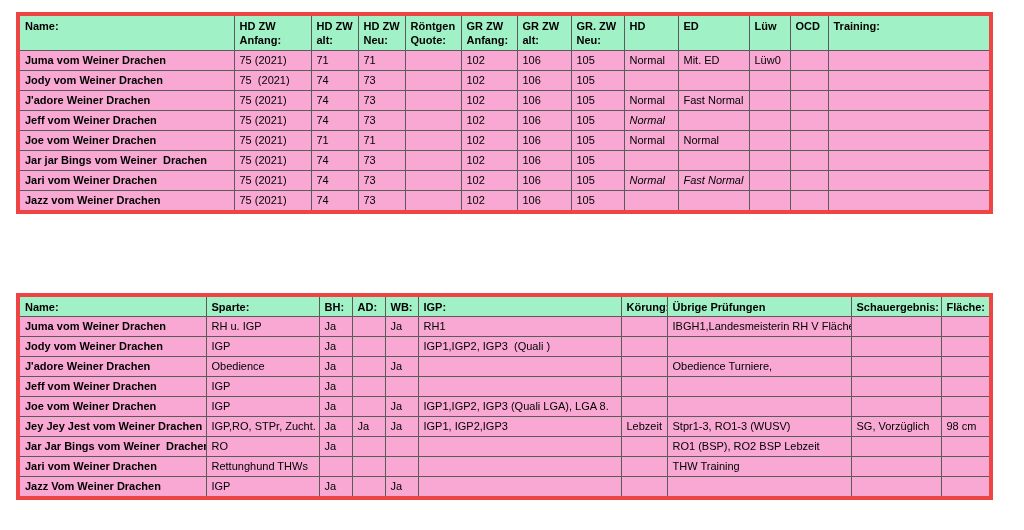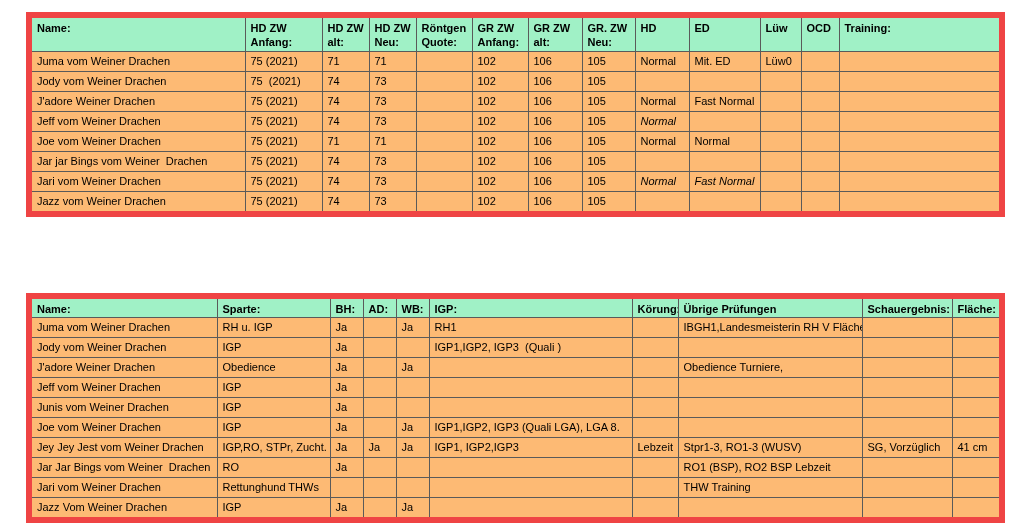--- a/index.html
+++ b/index.html
@@ -12,26 +12,26 @@
     font-family: "Liberation Sans", "DejaVu Sans", sans-serif;
   }
   .page {
     position: relative;
     width: 1024px;
     height: 530px;
     background: #ffffff;
   }
   table {
     position: absolute;
-    left: 26px;
+    left: 16px;
     width: 973px;
     border-collapse: collapse;
     table-layout: fixed;
-    background: #fdba74;
-    border: 6px solid #ef4444;
+    background: #f9a8d4;
+    border: 4px solid #ef4444;
   }
   #t1 { top: 12px; }
   #t2 { top: 293px; }
   th, td {
     box-sizing: border-box;
     border: 1px solid #5a5a5a;
     font-size: 11px;
     color: #000000;
     overflow: hidden;
   }
@@ -46,21 +46,21 @@
   }
   #t1 th { height: 36px; }
   #t2 th { height: 21px; }
   td {
     height: 19.6px;
     vertical-align: middle;
     padding: 0 2px 0 5px;
     white-space: pre; 
     line-height: 19px;
   }
-  td:first-child { font-weight: 400; }
+  td:first-child { font-weight: 700; }
   .italic { font-style: italic; }
 </style>
 </head>
 <body>
 
 <div class="page">
 
   <table id="t1">
     <colgroup>
       <col style="width:216px">
@@ -288,32 +288,20 @@
           <td>Ja</td>
           <td></td>
           <td></td>
           <td></td>
           <td></td>
           <td></td>
           <td></td>
           <td></td>
         </tr>
         <tr>
-          <td>Junis vom Weiner Drachen</td>
-          <td>IGP</td>
-          <td>Ja</td>
-          <td></td>
-          <td></td>
-          <td></td>
-          <td></td>
-          <td></td>
-          <td></td>
-          <td></td>
-        </tr>
-        <tr>
           <td>Joe vom Weiner Drachen</td>
           <td>IGP</td>
           <td>Ja</td>
           <td></td>
           <td>Ja</td>
           <td>IGP1,IGP2, IGP3 (Quali LGA), LGA 8.</td>
           <td></td>
           <td></td>
           <td></td>
           <td></td>
@@ -321,21 +309,21 @@
         <tr>
           <td>Jey Jey Jest vom Weiner Drachen</td>
           <td>IGP,RO, STPr, Zucht.</td>
           <td>Ja</td>
           <td>Ja</td>
           <td>Ja</td>
           <td>IGP1, IGP2,IGP3</td>
           <td>Lebzeit</td>
           <td>Stpr1-3, RO1-3 (WUSV)</td>
           <td>SG, Vorzüglich</td>
-          <td>41 cm</td>
+          <td>98 cm</td>
         </tr>
         <tr>
           <td>Jar Jar Bings vom Weiner  Drachen</td>
           <td>RO</td>
           <td>Ja</td>
           <td></td>
           <td></td>
           <td></td>
           <td></td>
           <td>RO1 (BSP), RO2 BSP Lebzeit</td>

